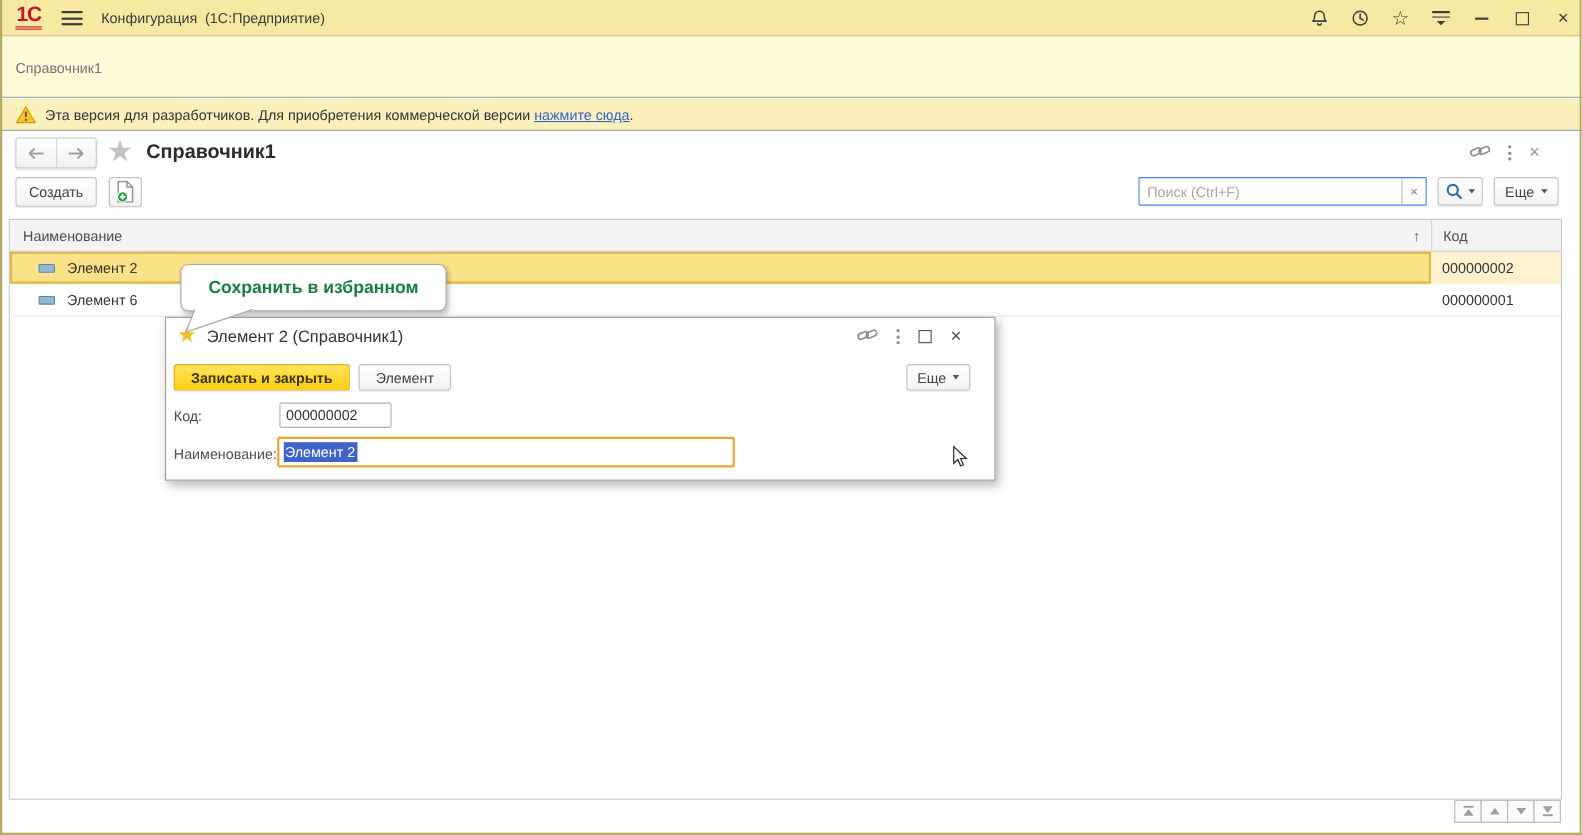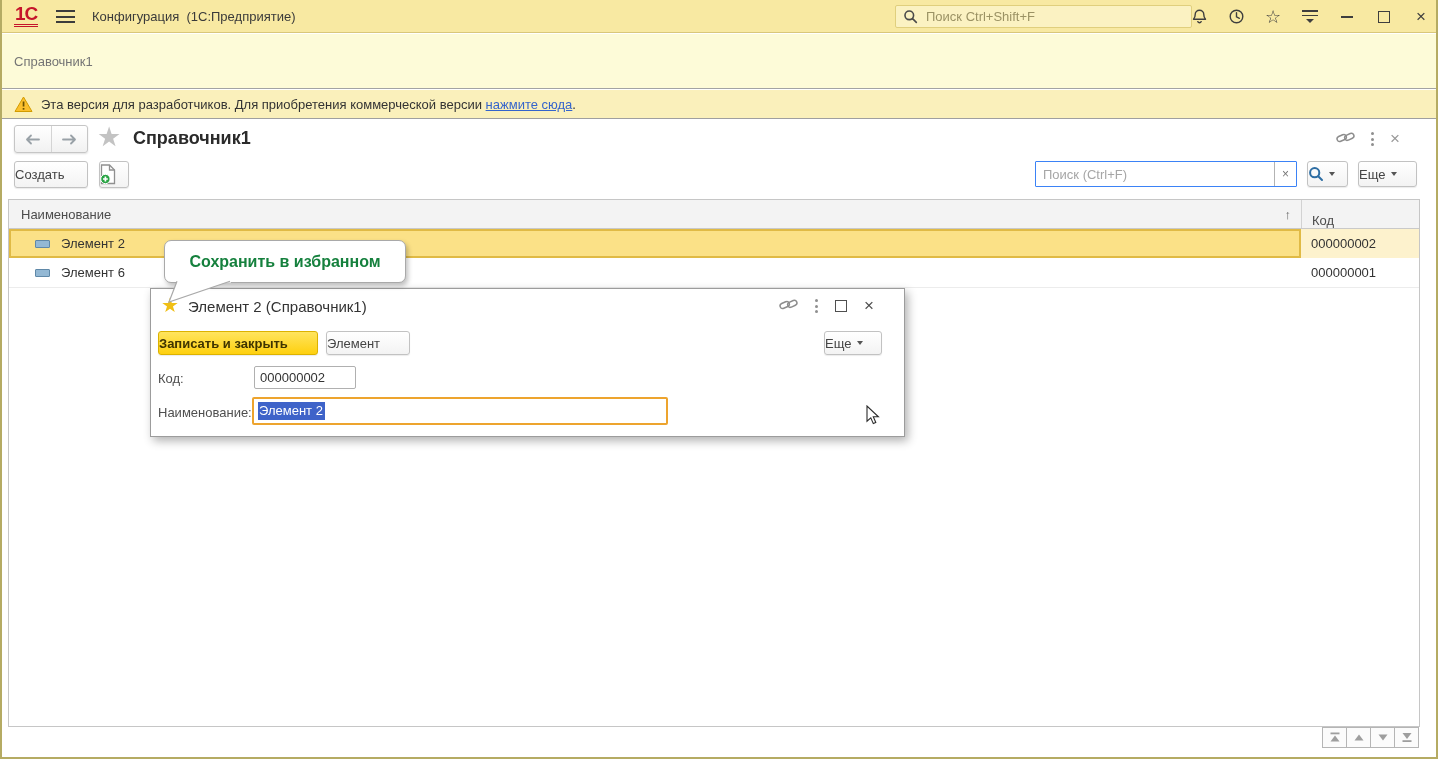--- a/index.html
+++ b/index.html
@@ -42,36 +42,36 @@
   .back-fwd{left:14px;top:125px;width:74px;height:28px;display:flex;border:1px solid #c6c6c6;border-radius:3px;background:linear-gradient(#ffffff,#f1f1f1);box-shadow:0 1px 2px rgba(0,0,0,.12);box-sizing:border-box;}
   .back-fwd .half{flex:1;display:flex;align-items:center;justify-content:center;cursor:pointer;}
   .back-fwd .half + .half{border-left:1px solid #d4d4d4;}
   .page-star{left:97px;top:123px;font-size:27px;line-height:28px;color:#c3c3c3;}
   .page-title{left:133px;top:128px;font-size:18px;font-weight:bold;color:#2b2b2b;}
   .hdr-icons{left:1336px;top:130px;display:flex;align-items:center;gap:16px;}
   .vdots{display:flex;flex-direction:column;align-items:center;gap:2.5px;cursor:pointer;}
   .vdots i{width:3px;height:3px;border-radius:50%;background:#8f8f8f;display:block;}
   .gray-x{font-size:17px;line-height:16px;color:#9a9a9a;cursor:pointer;}
   
-  .btn{border:1px solid #c2c2c2;border-radius:3px;background:linear-gradient(#ffffff,#f3f3f3);color:#444;font-size:13px;display:flex;align-items:center;justify-content:flex-start;box-shadow:0 1px 1px rgba(0,0,0,.08);cursor:pointer;box-sizing:border-box;}
+  .btn{border:1px solid #c2c2c2;border-radius:3px;background:linear-gradient(#ffffff,#f3f3f3);color:#444;font-size:13px;display:flex;align-items:center;justify-content:center;box-shadow:0 1px 1px rgba(0,0,0,.08);cursor:pointer;box-sizing:border-box;}
   .create-btn{left:14px;top:161px;width:74px;height:27px;}
   .create-group-btn{left:99px;top:161px;width:30px;height:27px;}
   .list-search{left:1035px;top:161px;width:262px;height:26px;border:1px solid #3b82f6;border-radius:1px;display:flex;background:#fff;box-sizing:border-box;}
   .list-search input{flex:1;border:none;outline:none;background:transparent;font:inherit;color:#444;padding:0 7px;min-width:0;}
   .list-search input::placeholder{color:#a6a6a6;}
   .ls-clear{width:21px;border-left:1px solid #b3b3b3;display:flex;align-items:center;justify-content:center;color:#777;font-size:12px;cursor:pointer;}
   .search-dd-btn{left:1307px;top:161px;width:41px;height:26px;gap:5px;}
   .more-btn{left:1358px;top:161px;width:59px;height:26px;gap:6px;}
   .caret{width:0;height:0;border-left:3.5px solid transparent;border-right:3.5px solid transparent;border-top:4px solid #555;display:inline-block;}
   
   .table{left:8px;top:199px;width:1412px;height:528px;border:1px solid #c6c6c6;box-sizing:border-box;background:#fff;}
   .thead{height:29px;background:#f3f3f3;border-bottom:1px solid #c9c9c9;display:flex;box-sizing:border-box;}
   .th-name{width:1292px;box-sizing:border-box;display:flex;align-items:center;padding:0 10px 0 12px;color:#4c4c4c;}
   .th-name .sort{margin-left:auto;color:#666;font-size:13px;}
-  .th-code{flex:1;border-left:1px solid #d2d2d2;display:flex;align-items:flex-end;padding-left:10px;color:#4c4c4c;box-sizing:border-box;}
+  .th-code{flex:1;border-left:1px solid #d2d2d2;display:flex;align-items:center;padding-left:10px;color:#4c4c4c;box-sizing:border-box;}
   .tr{display:flex;height:29px;}
   .td-name{width:1292px;box-sizing:border-box;display:flex;align-items:center;padding-left:26px;gap:11px;color:#333;}
   .td-code{flex:1;display:flex;align-items:center;padding-left:10px;color:#333;box-sizing:border-box;}
   .tr.selected .td-name{background:#fbe187;box-shadow:inset 0 0 0 2px #e0ba45;}
   .tr.selected .td-code{background:#fdf2cd;}
   .tr.plain{border-bottom:1px solid #ececec;}
   .dash-icon{width:13px;height:6px;background:#93b8d4;border:1px solid #5f88a8;border-radius:1px;flex:none;}
   
   .scrollbtns{left:1322px;top:727px;display:flex;z-index:5;}
   .sbtn{width:25px;height:21px;border:1px solid #b5b5b5;background:#fbfbfb;display:flex;align-items:center;justify-content:center;cursor:pointer;box-sizing:border-box;}
@@ -104,27 +104,20 @@
 <div class="app">
 
   <div class="abs titlebar">
     <span class="abs logo">1С</span>
     <div class="abs hamburger">
         <i></i>
         <i></i>
         <i></i>
       </div>
     <span class="abs tb-title">Конфигурация  (1С:Предприятие)</span>
-    <div class="abs tb-search">
-      <svg width="15" height="15" viewBox="0 0 16 16" fill="none" stroke="#4a4a4a" stroke-width="1.7">
-          <circle cx="6.7" cy="6.7" r="4.6"></circle>
-          <path d="M10.2 10.2 L14.2 14.2" stroke-linecap="round"></path>
-        </svg>
-      <input placeholder="Поиск Ctrl+Shift+F" style="">
-    </div>
     <div class="abs tb-icons">
       <span class="tb-icon">
         <svg width="17" height="17" viewBox="0 0 17 17" fill="none" stroke="#3e3e3e" stroke-width="1.4" stroke-linecap="round" stroke-linejoin="round">
             <path d="M8.5 2.2 a4.3 4.3 0 0 1 4.3 4.3 c0 3.2 1.2 4.2 1.7 4.7 H2.5 c.5-.5 1.7-1.5 1.7-4.7 A4.3 4.3 0 0 1 8.5 2.2 z"></path>
             <path d="M6.8 13.6 a1.8 1.8 0 0 0 3.4 0"></path>
           </svg>
       </span>
       <span class="tb-icon">
         <svg width="17" height="17" viewBox="0 0 17 17" fill="none" stroke="#3e3e3e" stroke-width="1.4">
             <circle cx="8.5" cy="8.5" r="6.3"></circle>

